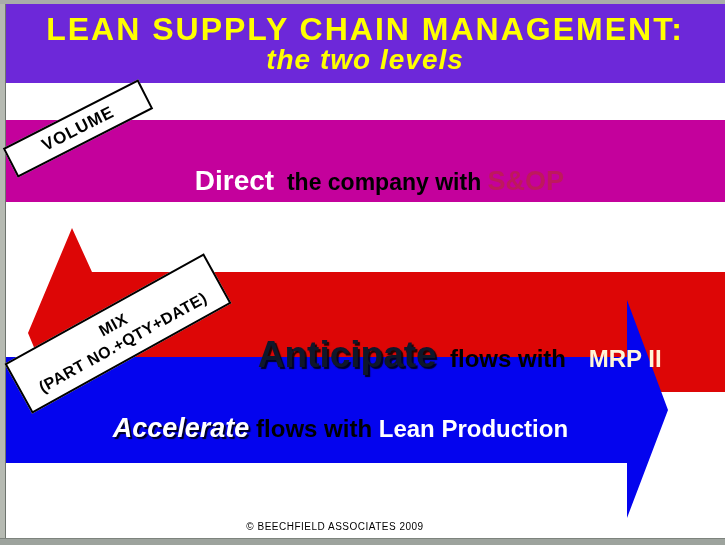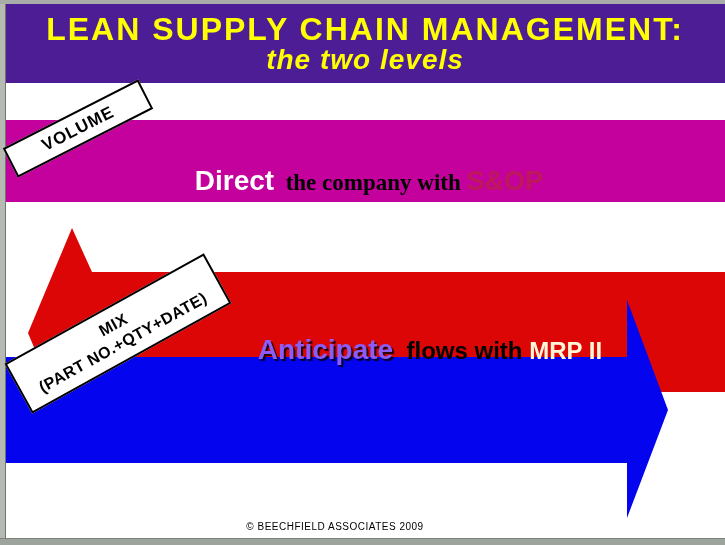--- a/index.html
+++ b/index.html
@@ -19,24 +19,24 @@
   .banner-title{font-size:32px;font-weight:bold;letter-spacing:2px;line-height:1.05;white-space:nowrap;}
   .banner-subtitle{font-size:28px;font-weight:bold;font-style:italic;letter-spacing:1px;line-height:1.0;}
   
   .magenta-bar{position:absolute;left:5px;top:120px;width:720px;height:82px;}
   
   .arrows{position:absolute;left:0;top:0;width:725px;height:545px;}
   
   .textline{position:absolute;white-space:pre;z-index:3;}
   .line-direct{left:177px;top:147px;}
   .seg-direct-verb{font-size:28px;font-weight:bold;color:#ffffff;}
-  .seg-direct-mid{font-size:23px;font-weight:bold;color:#000000;font-family:Liberation Serif, serif;}
+  .seg-direct-mid{font-size:23px;font-weight:bold;color:#000000;}
   .seg-direct-hl{font-size:27px;font-weight:bold;}
   .line-anticipate{left:240px;top:316px;}
-  .seg-ant-verb{font-size:28px;font-weight:bold;color:#8b5cf6;text-shadow:2px 2px 1px rgba(0,0,0,0.85);}
+  .seg-ant-verb{font-size:37px;font-weight:bold;color:#0f172a;text-shadow:2px 2px 1px rgba(0,0,0,0.85);}
   .seg-ant-mid{font-size:24px;font-weight:bold;color:#000000;}
   .seg-ant-hl{font-size:24px;font-weight:bold;}
   .line-accelerate{left:95px;top:395px;}
   .seg-acc-verb{font-size:27px;font-weight:bold;font-style:italic;color:#ffffff;text-shadow:2px 2px 1px rgba(0,0,0,0.85);}
   .seg-acc-mid{font-size:24px;font-weight:bold;color:#000000;}
   .seg-acc-hl{font-size:24px;font-weight:bold;color:#ffffff;}
   
   .tag{
     position:absolute;background:#ffffff;border:2px solid #000000;z-index:4;
     display:flex;flex-direction:column;align-items:center;justify-content:center;
@@ -54,40 +54,43 @@
   .footer{
     position:absolute;left:0;top:521px;width:670px;text-align:center;
     font-size:10px;color:#000000;letter-spacing:0.5px;z-index:3;
   }
 </style>
 </head>
 <body>
 
 <div id="slide">
 
-  <div class="banner" style="background-color: #4c1d95;">
+  <div class="banner" style="background-color: #6d28d9;">
     <div class="banner-title" style="color: rgb(255, 255, 0);">LEAN SUPPLY CHAIN MANAGEMENT:</div>
     <div class="banner-subtitle" style="color: rgb(255, 255, 0);">the two levels</div>
   </div>
 
   <div class="magenta-bar" style="background-color: rgb(196, 1, 156);"></div>
 
   <svg class="arrows" viewBox="0 0 725 545">
     <polygon points="28,333 72,228 92,272 725,272 725,392 92,392 72,438" fill="#dd0606"></polygon>
     <polygon points="5,357 627,357 627,300 668,410 627,518 627,463 5,463" fill="#0404ee"></polygon>
   </svg>
 
   <div class="textline line-direct">
     <span class="seg-direct-verb">Direct</span><span class="seg-direct-mid">  the company with </span><span class="seg-direct-hl" style="color: #be185d;">S&amp;OP</span>
   </div>
 
   <div class="textline line-anticipate">
-    <span class="seg-ant-verb">Anticipate</span><span class="seg-ant-mid">  flows with </span><span class="seg-ant-hl" style="color: rgb(255, 246, 216);">MRP II</span>
+    <span class="seg-ant-verb">Anticipate</span><span class="seg-ant-mid">  flows with </span><span class="seg-ant-hl" style="color: rgb(255, 246, 216); margin-left: 16px;">MRP II</span>
   </div>
 
+  <div class="textline line-accelerate">
+    <span class="seg-acc-verb">Accelerate</span><span class="seg-acc-mid"> flows with </span><span class="seg-acc-hl">Lean Production</span>
+  </div>
 
   <div class="tag tag-volume">
     <span>VOLUME</span>
   </div>
   <div class="tag tag-mix">
     <span>MIX</span>
     <span>(PART NO.+QTY+DATE)</span>
   </div>
 
   <div class="footer">© BEECHFIELD ASSOCIATES  2009</div>

